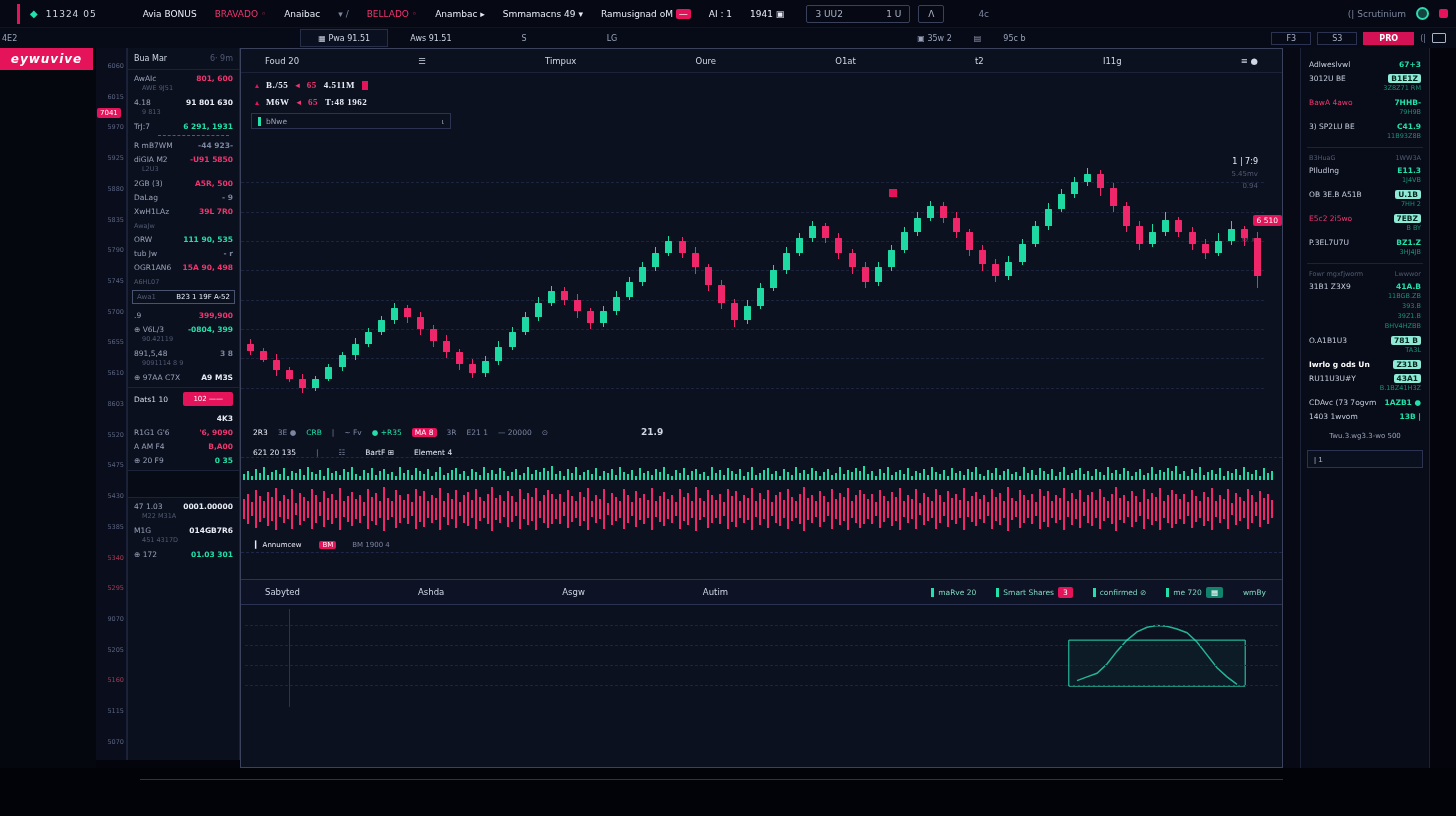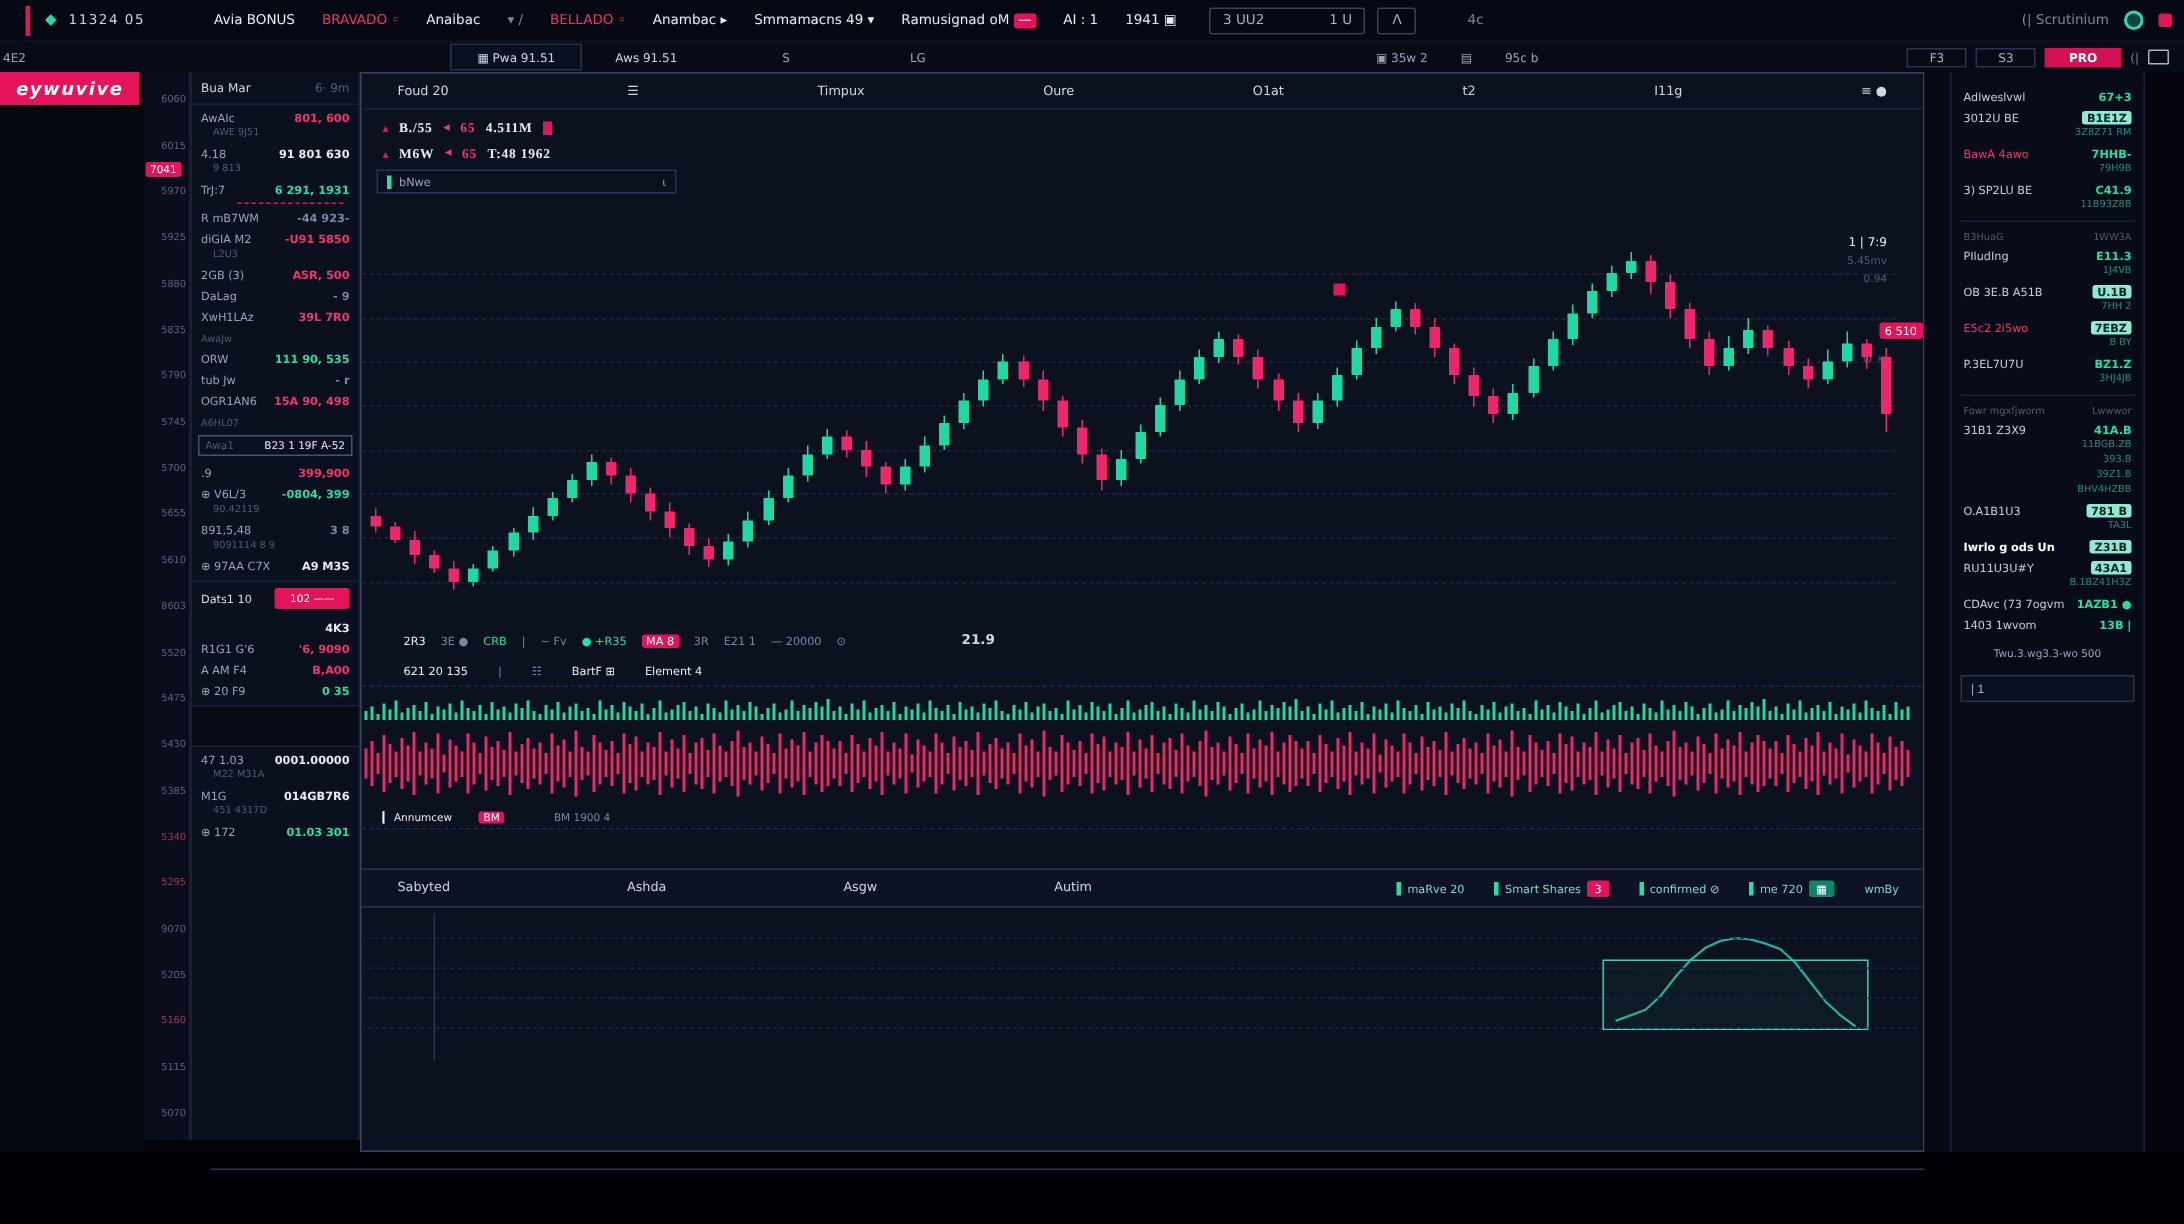--- a/index.html
+++ b/index.html
@@ -98,21 +98,21 @@
   .candle-wick { position:absolute; width:1px; }
   .candle-body { position:absolute; border-radius:.5px; }
   .up   { background:#1fd9a2; }
   .down { background:#f0266a; }
   .ov-tr { position:absolute; right:24px; top:4px; text-align:right; font-size:8px; color:#e8ecf6; }
   .ov-tr .sub { color:#525b72; font-size:7px; margin-top:4px; }
   .price-tag { position:absolute; right:0; top:62px; background:#e5145a; color:#fff;
             font-size:7.5px; padding:1px 4px; border-radius:2px; }
   .marker-sq { position:absolute; width:8px; height:8px; background:#e5145a; }
   .gear-row { position:absolute; right:24px; top:82px; color:#525b72; font-size:8px; }
-  .legend-row { display:flex; align-items:center; gap:10px; padding:0 28px; font-size:7.5px;
+  .legend-row { display:flex; align-items:flex-end; gap:10px; padding:0 12px; font-size:7.5px;
             height:20px; position:relative; }
   .legend-center { position:absolute; left:400px; color:#cfd6e4; font-size:9px; font-weight:bold; }
   .vol-top { position:relative; height:24px; border-top:1px dashed #20284a; overflow:hidden; }
   .vol-osc { position:relative; height:56px; overflow:hidden; }
   .vbar { position:absolute; width:2px; }
   .vleg { height:16px; display:flex; align-items:center; gap:8px; padding:0 14px; font-size:7px;
             border-bottom:1px dashed #20284a; }
   .empty-strip { height:26px; }
   .bp-header { height:26px; background:#0d1324; border-top:1px solid #2a3350; border-bottom:1px solid #2a3350;
             display:flex; align-items:center; font-size:8.5px; color:#cfd6e4; }
@@ -1103,21 +1103,21 @@
         <div class="vbar down" style="left: 1006px; height: 40.8px; top: 7.6px;"></div>
         <div class="vbar down" style="left: 1010px; height: 27.2px; top: 14.4px;"></div>
         <div class="vbar down" style="left: 1014px; height: 13.6px; top: 21.2px;"></div>
         <div class="vbar down" style="left: 1018px; height: 35.7px; top: 10.15px;"></div>
         <div class="vbar down" style="left: 1022px; height: 22.1px; top: 16.95px;"></div>
         <div class="vbar down" style="left: 1026px; height: 30.6px; top: 12.7px;"></div>
         <div class="vbar down" style="left: 1030px; height: 18.7px; top: 18.65px;"></div>
       </div>
     <div class="vleg" id="vleg">
         <span class="chip t-white" style="margin-right: 10px;">▎ Annumcew</span>
-        <span class="chip pinkbox" style="margin-right: 25px;">BM</span>
+        <span class="chip pinkbox" style="margin-right: 8px;">BM</span>
         <span class="chip t-dim" style="margin-right: 10px;">BM 1900 4</span>
       </div>
 
     <div class="empty-strip"></div>
 
     <div class="bp-header">
       <div class="bp-tabs" id="bp-tabs">
           <span class="bp-tab">Sabyted</span>
           <span class="bp-tab">Ashda</span>
           <span class="bp-tab">Asgw</span>

